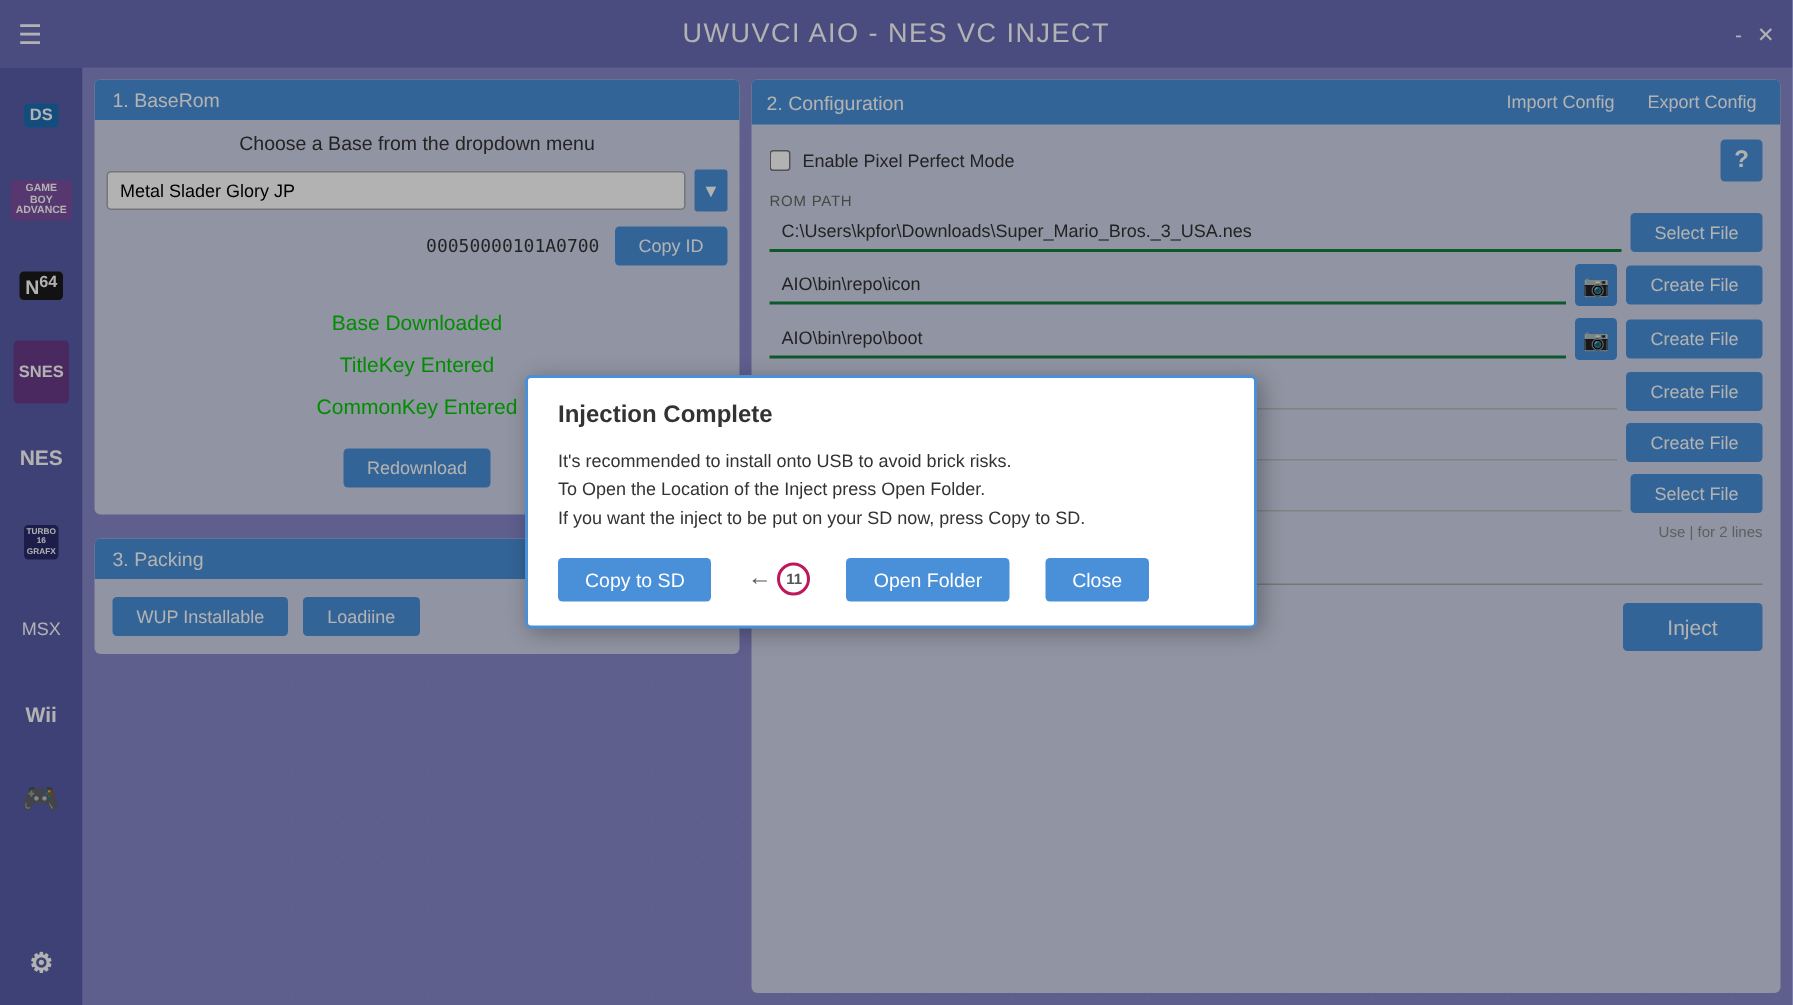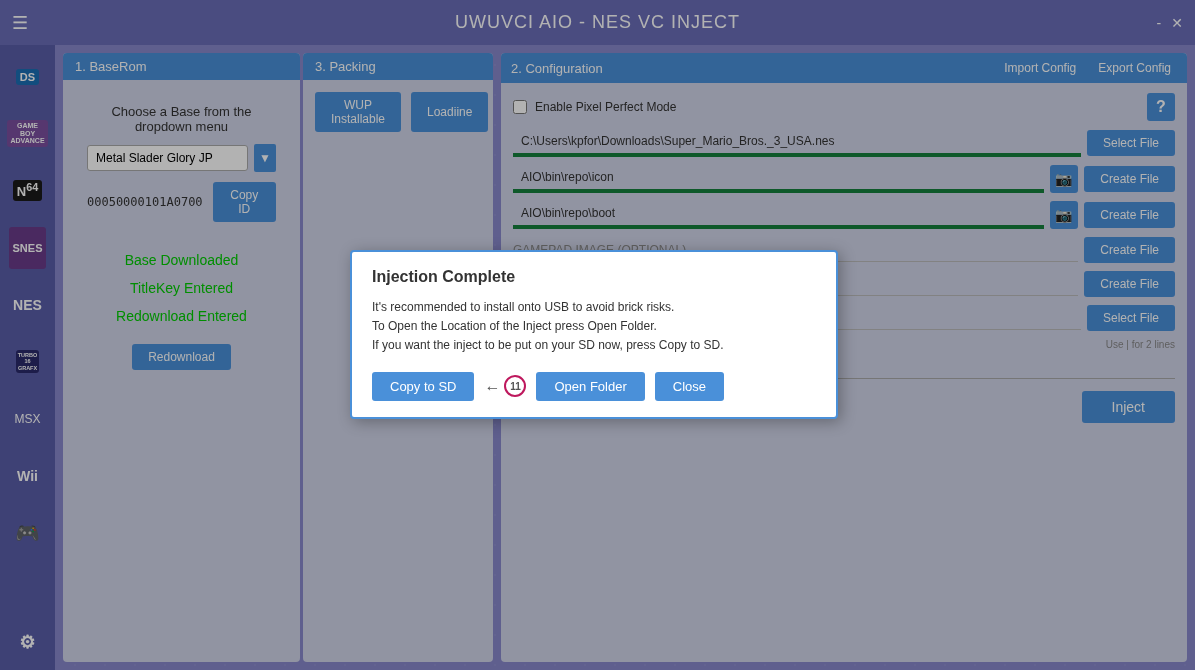--- a/index.html
+++ b/index.html
@@ -104,39 +104,39 @@
       padding: 8px;
       background: #8888cc;
       background-image: radial-gradient(circle at 20px 20px, rgba(255,255,255,0.05) 1px, transparent 1px);
       background-size: 30px 30px;
     }
 
     
     .left-panel {
       width: 430px;
       display: flex;
-      flex-direction: row;
-      gap: 3px;
+      flex-direction: column;
+      gap: 16px;
     }
 
     
     .section-box {
       background: #d0d4e8;
       border-radius: 4px;
       overflow: hidden;
     }
     .section-header {
       background: #4a90d9;
       color: white;
       padding: 6px 12px;
       font-size: 13px;
       font-weight: 500;
     }
     .section-body {
-      padding: 24px;
+      padding: 8px;
     }
 
     
     .choose-base-label {
       text-align: center;
       color: #333;
       font-size: 13px;
       margin-bottom: 10px;
     }
     .dropdown-row {
@@ -300,21 +300,21 @@
     }
     .field-row {
       display: flex;
       align-items: center;
       gap: 6px;
     }
     .field-input {
       flex: 1;
       padding: 5px 8px;
       border: none;
-      border-bottom: 4px solid #15803d;
+      border-bottom: 2px solid #15803d;
       background: transparent;
       font-size: 12px;
       color: #333;
     }
     .camera-btn {
       width: 28px;
       height: 28px;
       background: #4a90d9;
       color: white;
       border: none;
@@ -395,21 +395,21 @@
       margin-bottom: 12px;
     }
     .modal-body {
       font-size: 12px;
       color: #333;
       line-height: 1.6;
       margin-bottom: 16px;
     }
     .modal-buttons {
       display: flex;
-      gap: 10px;
+      gap: 24px;
       align-items: center;
     }
     .btn-copy-sd {
       background: #4a90d9;
       color: white;
       border: none;
       padding: 7px 18px;
       border-radius: 3px;
       font-size: 13px;
       cursor: pointer;
@@ -540,21 +540,21 @@
             </select>
             <div class="dropdown-arrow">▼</div>
           </div>
           <div class="id-row">
             <span class="id-value">00050000101A0700</span>
             <button class="btn-blue">Copy ID</button>
           </div>
           <div class="status-area">
             <span class="status-green">Base Downloaded</span>
             <span class="status-green">TitleKey Entered</span>
-            <span class="status-green">Redownload Entered</span>
+            <span class="status-green">CommonKey Entered</span>
           </div>
           <div class="redownload-row">
             <button class="btn-blue">Redownload</button>
           </div>
         </div>
       </div>
 
       <div class="section-box">
         <div class="section-header">
           <span>3. Packing</span>
@@ -577,20 +577,21 @@
         </div>
         <div class="right-body">
 
           <div class="pixel-perfect-row">
             <input type="checkbox" class="checkbox-input" style="">
             <span class="pixel-label">Enable Pixel Perfect Mode</span>
             <button class="help-btn">?</button>
           </div>
 
           <div class="field-group">
+            <span class="field-label">ROM PATH</span>
             <div class="field-row">
               <input type="text" class="field-input" value="C:\Users\kpfor\Downloads\Super_Mario_Bros._3_USA.nes" style="">
               <button class="btn-blue" style="white-space:nowrap;">Select File</button>
             </div>
           </div>
 
           <div class="field-group">
             <div class="field-row">
               <input type="text" class="field-input" value="AIO\bin\repo\icon" style="">
               <button class="camera-btn">📷</button>

